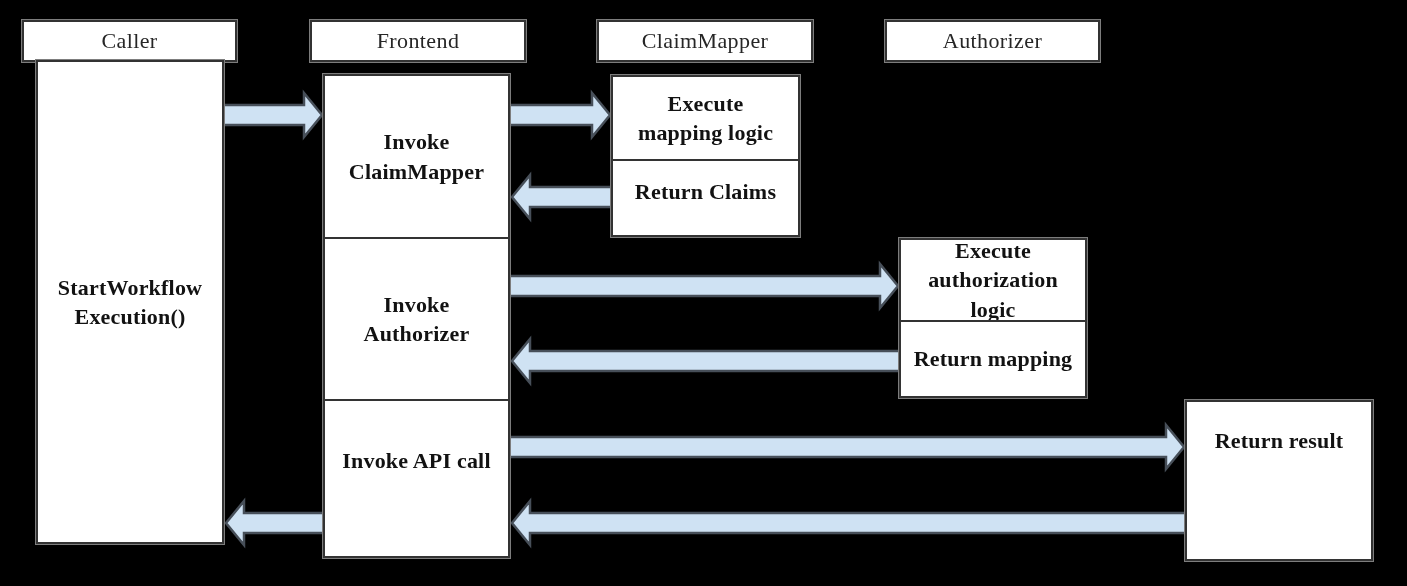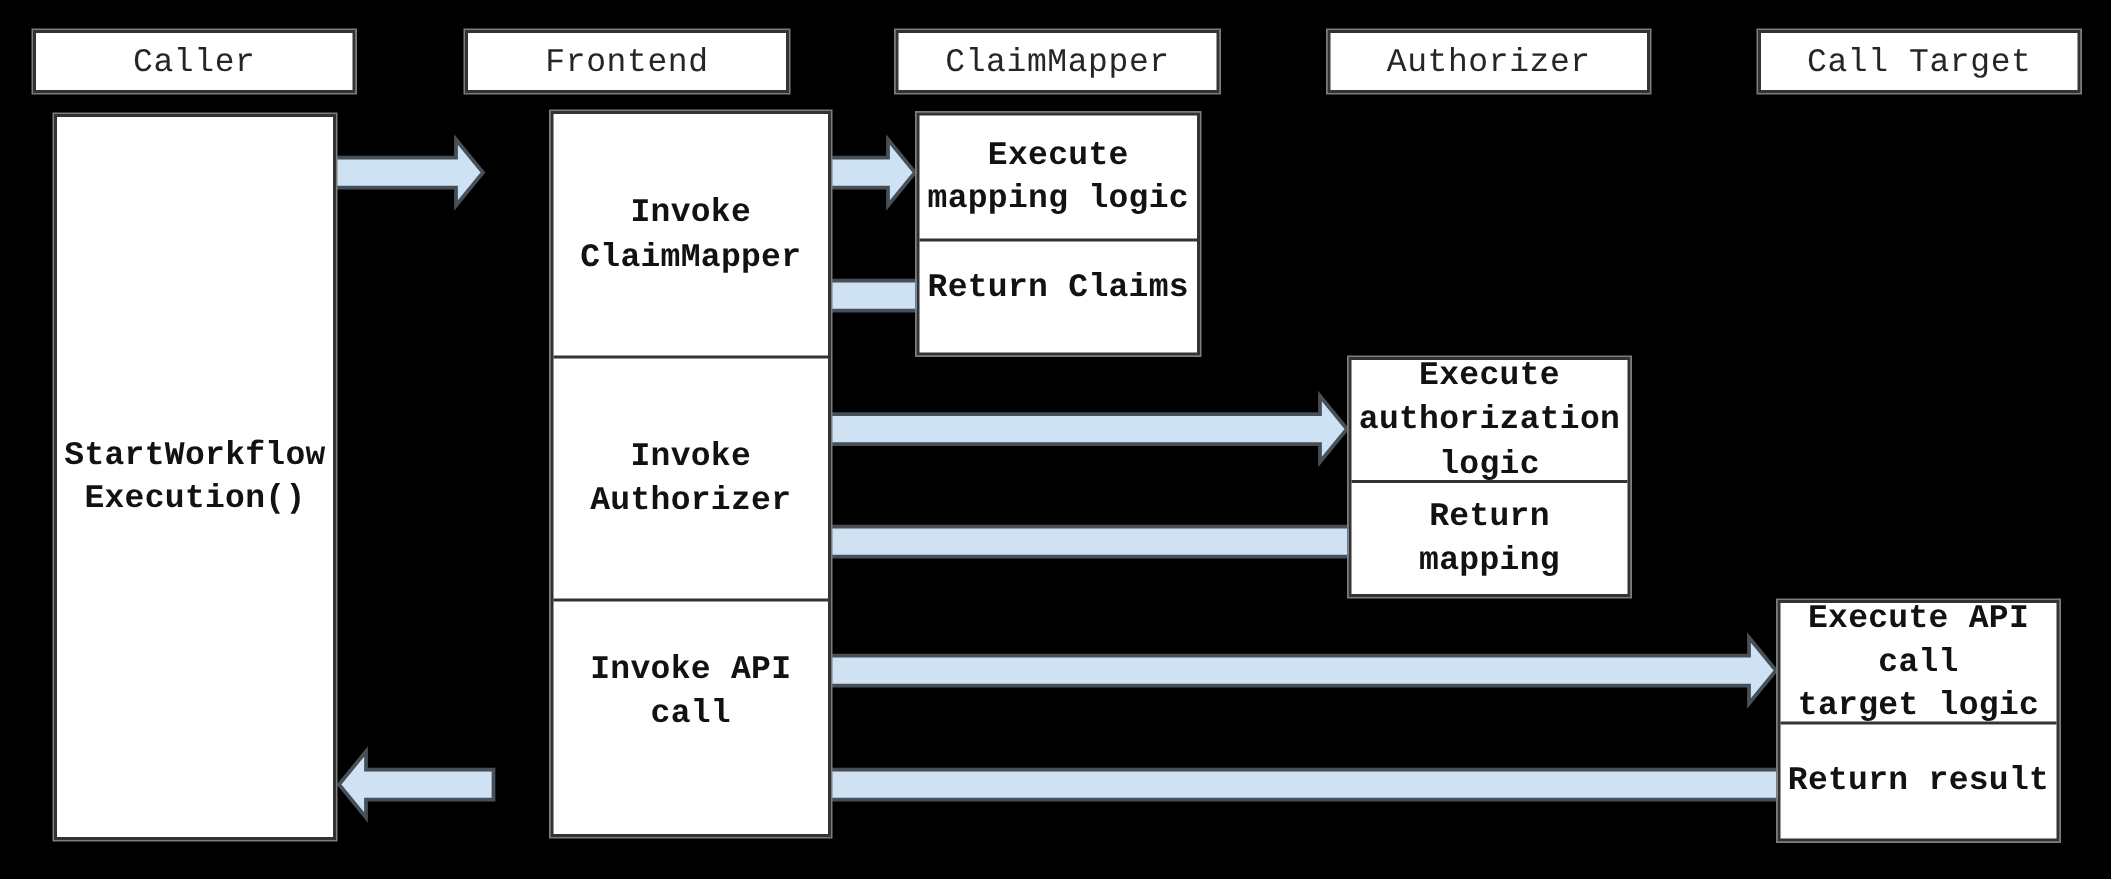--- a/index.html
+++ b/index.html
@@ -1,18 +1,18 @@
 <!DOCTYPE html>
 <html style="--bg: #000000; --box-fill: #ffffff; --box-border: #333333;"><head>
 <meta charset="utf-8">
 <style>
   html,body{margin:0;padding:0;background:#000;}
   .canvas{
     position:relative;width:1407px;height:586px;background:var(--bg,#000);
-    font-family:Liberation Mono, monospace;overflow:hidden;
+    font-family:Liberation Serif, serif;overflow:hidden;
   }
   #arrow-layer{position:absolute;left:0;top:0;z-index:1;}
   .hdr,.abox{
     position:absolute;box-sizing:border-box;background:var(--box-fill,#fff);
     border:2px solid var(--box-border,#333);outline:1px solid #7d7d7d;z-index:2;
   }
   .hdr{display:flex;align-items:center;justify-content:center;height:42px;top:20px;}
   .hdr span{font-size:22px;font-weight:400;color:#262626;letter-spacing:.4px;}
   .abox{display:flex;flex-direction:column;}
   .seg{display:flex;align-items:center;justify-content:center;box-sizing:border-box;}
@@ -21,23 +21,23 @@
     font-size:22px;font-weight:700;color:#121212;text-align:center;
     white-space:pre-line;line-height:1.32;letter-spacing:.2px;
   }
   
   #hdr-caller{left:22px;width:215px;}
   #hdr-frontend{left:310px;width:216px;}
   #hdr-claimmapper{left:597px;width:216px;}
   #hdr-authorizer{left:885px;width:215px;}
   #hdr-calltarget{left:1172px;width:215px;}
   
-  #box-caller{left:36px;top:76px;width:188px;height:484px;}
+  #box-caller{left:36px;top:60px;width:188px;height:484px;}
   #box-caller .seg{height:480px;}
-  #box-frontend{left:323px;top:74px;width:187px;height:484px;margin-left:44px;}
+  #box-frontend{left:323px;top:74px;width:187px;height:484px;}
   #box-frontend .seg-0{height:161px;}
   #box-frontend .seg-1{height:162px;}
   #box-frontend .seg-2{height:122px;}
   #box-claimmapper{left:611px;top:75px;width:189px;height:162px;}
   #box-claimmapper .seg-0{height:82px;}
   #box-claimmapper .seg-1{height:64px;}
   #box-authorizer{left:899px;top:238px;width:188px;height:160px;}
   #box-authorizer .seg-0{height:80px;}
   #box-authorizer .seg-1{height:76px;}
   #box-calltarget{left:1185px;top:400px;width:188px;height:161px;}
@@ -63,23 +63,20 @@
     <span>Caller</span>
   </div>
   <div class="hdr" id="hdr-frontend">
     <span>Frontend</span>
   </div>
   <div class="hdr" id="hdr-claimmapper">
     <span>ClaimMapper</span>
   </div>
   <div class="hdr" id="hdr-authorizer">
     <span>Authorizer</span>
-  </div>
-  <div class="hdr" id="hdr-calltarget">
-    <span>Call Target</span>
   </div>
 
   <div class="abox" id="box-caller">
     <div class="seg seg-0">
       <span>StartWorkflow
 Execution()</span>
     </div>
   </div>
 
   <div class="abox" id="box-frontend">
@@ -111,21 +108,17 @@
       <span>Execute
 authorization
 logic</span>
     </div>
     <div class="seg seg-1">
       <span>Return mapping</span>
     </div>
   </div>
 
   <div class="abox" id="box-calltarget">
-    <div class="seg seg-0">
-      <span>Execute API call
-target logic</span>
-    </div>
     <div class="seg seg-1">
       <span>Return result</span>
     </div>
   </div>
 </div>
 
 </body></html>

